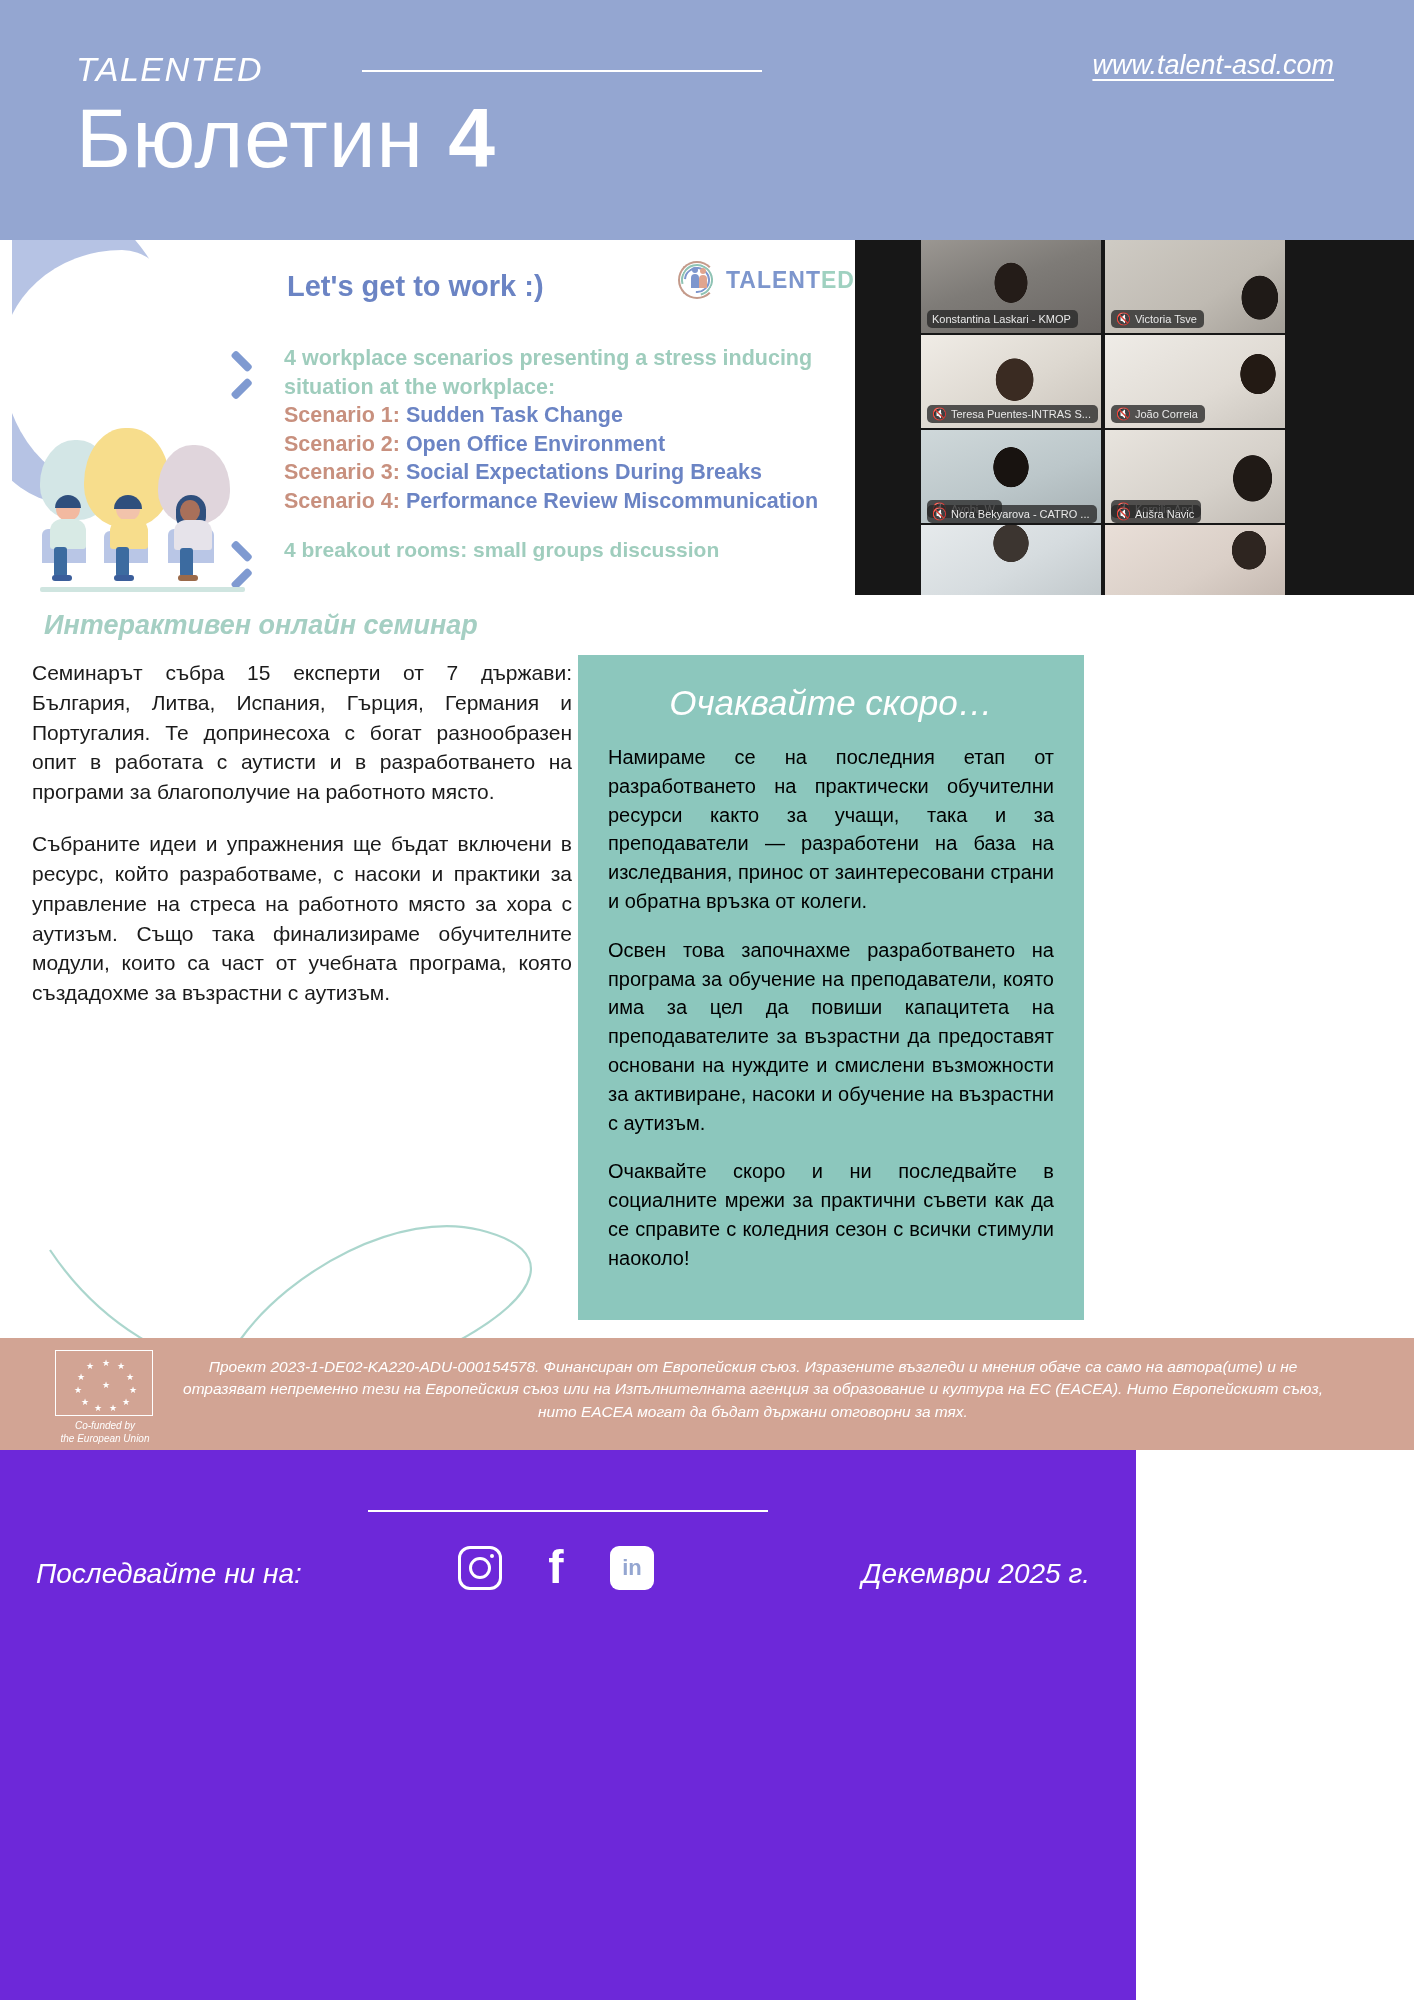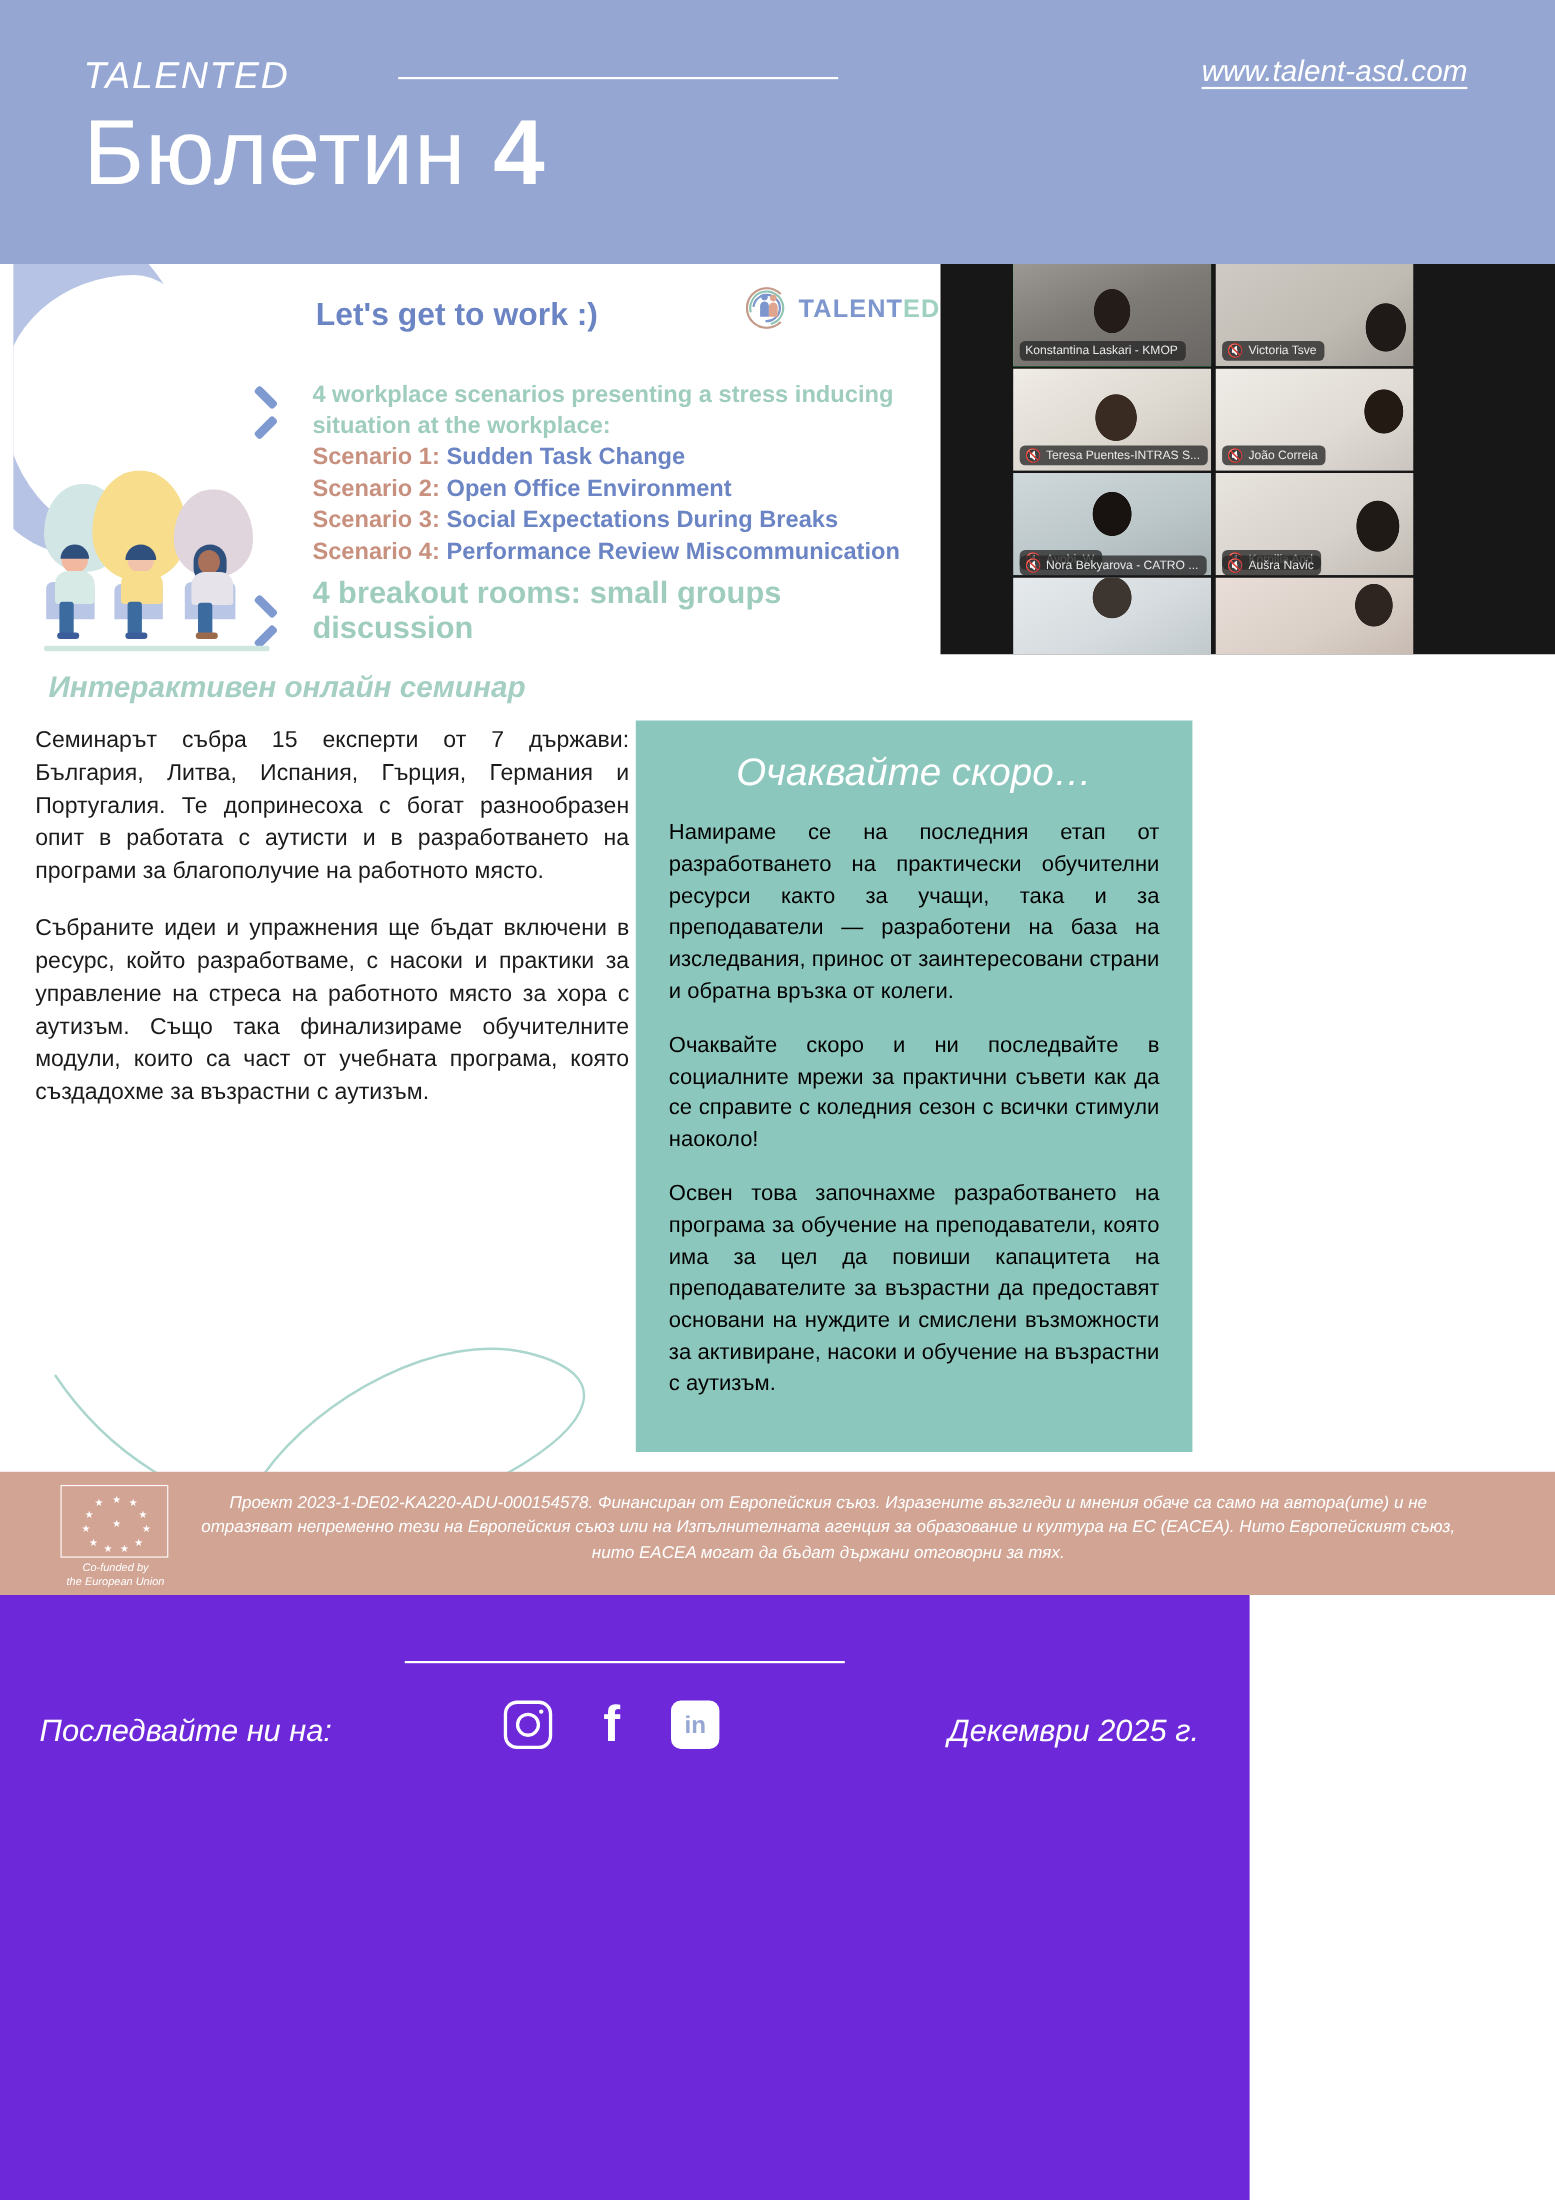--- a/index.html
+++ b/index.html
@@ -104,22 +104,22 @@
   .chev-b { left:222px; top:298px; }
 
   .bullets {
     position:absolute; left:272px; top:104px; width:560px;
     font-size:21.5px; font-weight:700; line-height:1.33;
   }
   .b-green { color:#9fcdbd; }
   .b-rose  { color:#c8907e; }
   .b-blue  { color:#6b84c4; }
   .breakout {
-    position:absolute; left:272px; top:283px;
-    font-size:28px; font-weight:700; color:#9fcdbd;
+    position:absolute; left:272px; top:298px;
+    font-size:21px; font-weight:700; color:#9fcdbd;
   }
 
   .people { position:absolute; left:28px; top:255px; width:205px; height:100px; }
   .chair { position:absolute; background:#b9c6e6; border-radius:6px 6px 0 0; }
   .chairleg { position:absolute; width:3px; background:#b9c6e6; }
   .head { position:absolute; border-radius:50%; }
   .torso { position:absolute; border-radius:12px 12px 3px 3px; }
   .leg { position:absolute; background:#3c6ba0; border-radius:3px; }
   .shoe { position:absolute; background:#3b5e9b; border-radius:3px; height:6px; }
   .floor { position:absolute; left:0; bottom:3px; width:205px; height:5px; background:#cfe5e0; border-radius:2px; }
@@ -400,22 +400,22 @@
 </div>
 
 <svg class="swoosh" viewBox="0 0 560 200">
   <path d="M10,40 C110,190 300,200 420,130 C500,85 520,40 440,20 C360,0 250,60 200,130 C150,200 60,200 10,150" fill="none" stroke="#9ccfc4" stroke-width="2.2" opacity="0.85"></path>
 </svg>
 
 <div class="green-panel">
   <div class="gp-title">Очаквайте скоро…</div>
   <div class="gp-body">
     <p>Намираме се на последния етап от разработването на практически обучителни ресурси както за учащи, така и за преподаватели — разработени на база на изследвания, принос от заинтересовани страни и обратна връзка от колеги.</p>
+    <p>Освен това започнахме разработването на програма за обучение на преподаватели, която има за цел да повиши капацитета на преподавателите за възрастни да предоставят основани на нуждите и смислени възможности за активиране, насоки и обучение на възрастни с аутизъм.</p>
     <p>Очаквайте скоро и ни последвайте в социалните мрежи за практични съвети как да се справите с коледния сезон с всички стимули наоколо!</p>
-    <p>Освен това започнахме разработването на програма за обучение на преподаватели, която има за цел да повиши капацитета на преподавателите за възрастни да предоставят основани на нуждите и смислени възможности за активиране, насоки и обучение на възрастни с аутизъм.</p>
   </div>
 </div>
 
 <div class="eu-bar">
   <div class="eu-flag">
     <div class="eu-stars">
       <span class="eu-star" style="left:46px; top:8px;">★</span>
       <span class="eu-star" style="left:61px; top:11px;">★</span>
       <span class="eu-star" style="left:70px; top:22px;">★</span>
       <span class="eu-star" style="left:73px; top:35px;">★</span>

